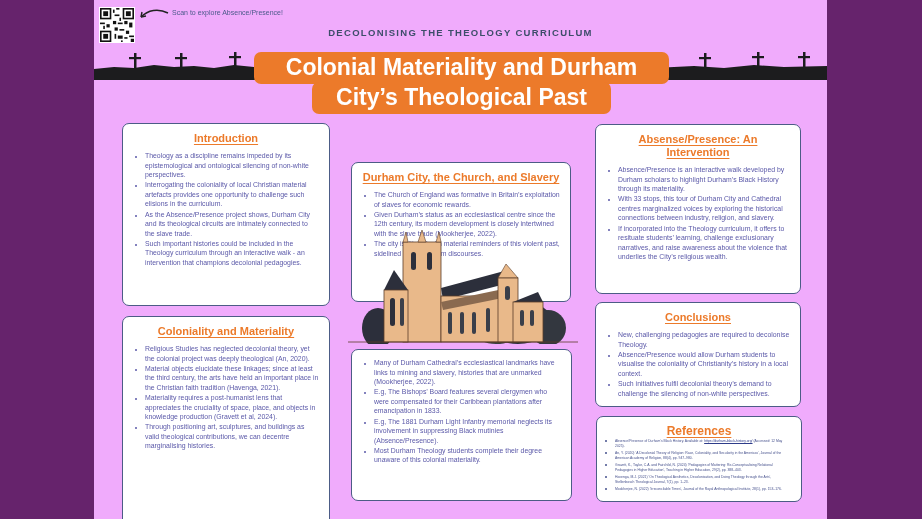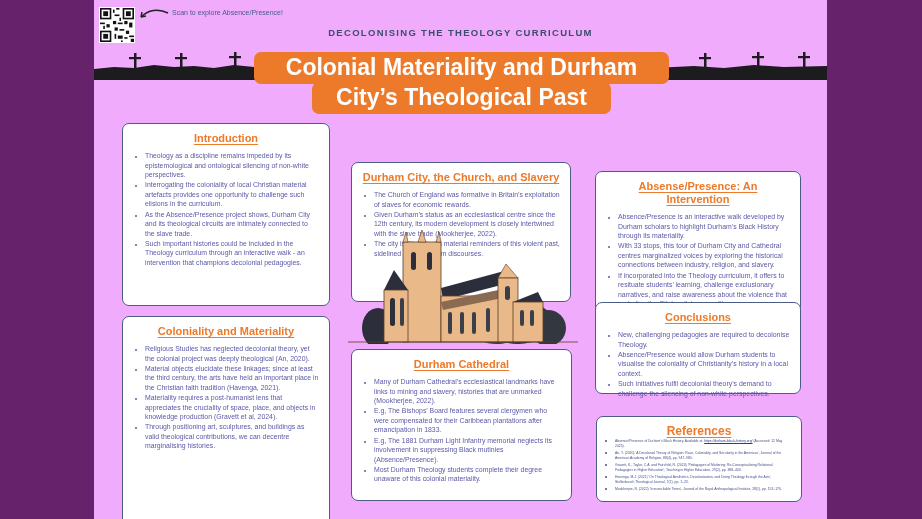--- a/index.html
+++ b/index.html
@@ -185,39 +185,38 @@
     <rect x="150" y="48" width="20" height="64" fill="#e9b98a" stroke="#5a3d28" stroke-width="0.8"></rect>
     <rect x="157" y="56" width="5" height="14" rx="2.5" fill="#3a3f4a"></rect>
     <polygon points="165,72 190,62 195,72" fill="#2c2f3b"></polygon>
     <rect x="165" y="72" width="30" height="40" fill="#e9b98a" stroke="#5a3d28" stroke-width="0.8"></rect>
     <rect x="172" y="80" width="4" height="16" rx="2" fill="#3a3f4a"></rect>
     <rect x="182" y="80" width="4" height="16" rx="2" fill="#3a3f4a"></rect>
     <line x1="0" y1="112" x2="230" y2="112" stroke="#5a3d28" stroke-width="0.8"></line>
   </svg>
 
   <div class="card" style="left:257px; top:349px; width:221px; height:152px;">
-    <h2>Durham Cathedral</h2>
     <ul>
       <li>Many of Durham Cathedral’s ecclesiastical landmarks have links to mining and slavery, histories that are unmarked (Mookherjee, 2022).</li>
       <li>E.g, The Bishops’ Board features several clergymen who were compensated for their Caribbean plantations after emancipation in 1833.</li>
       <li>E.g, The 1881 Durham Light Infantry memorial neglects its involvement in suppressing Black mutinies (Absence/Presence).</li>
       <li>Most Durham Theology students complete their degree unaware of this colonial materiality.</li>
     </ul>
   </div>
 
-  <div class="card" style="left:501px; top:124px; width:206px; height:170px;margin-top:47px;">
+  <div class="card" style="left:501px; top:124px; width:206px; height:170px;">
     <h2 style="padding:0 20px;">Absense/Presence: An Intervention</h2>
     <ul>
       <li>Absence/Presence is an interactive walk developed by Durham scholars to highlight Durham’s Black History through its materiality.</li>
       <li>With 33 stops, this tour of Durham City and Cathedral centres marginalized voices by exploring the historical connections between industry, religion, and slavery.</li>
       <li>If incorporated into the Theology curriculum, it offers to resituate students’ learning, challenge exclusionary narratives, and raise awareness about the violence that underlies the City’s religious wealth.</li>
     </ul>
   </div>
 
-  <div class="card" style="left:501px; top:302px; width:206px; height:92px;">
+  <div class="card" style="left:501px; top:302px; width:206px; height:105px;">
     <h2>Conclusions</h2>
     <ul>
       <li>New, challenging pedagogies are required to decolonise Theology.</li>
       <li>Absence/Presence would allow Durham students to visualise the coloniality of Christianity’s history in a local context.</li>
       <li>Such initiatives fulfil decolonial theory’s demand to challenge the silencing of non-white perspectives.</li>
     </ul>
   </div>
 
   <div class="card refs" style="left:502px; top:416px; width:206px; height:86px;">
     <h2>References</h2>

